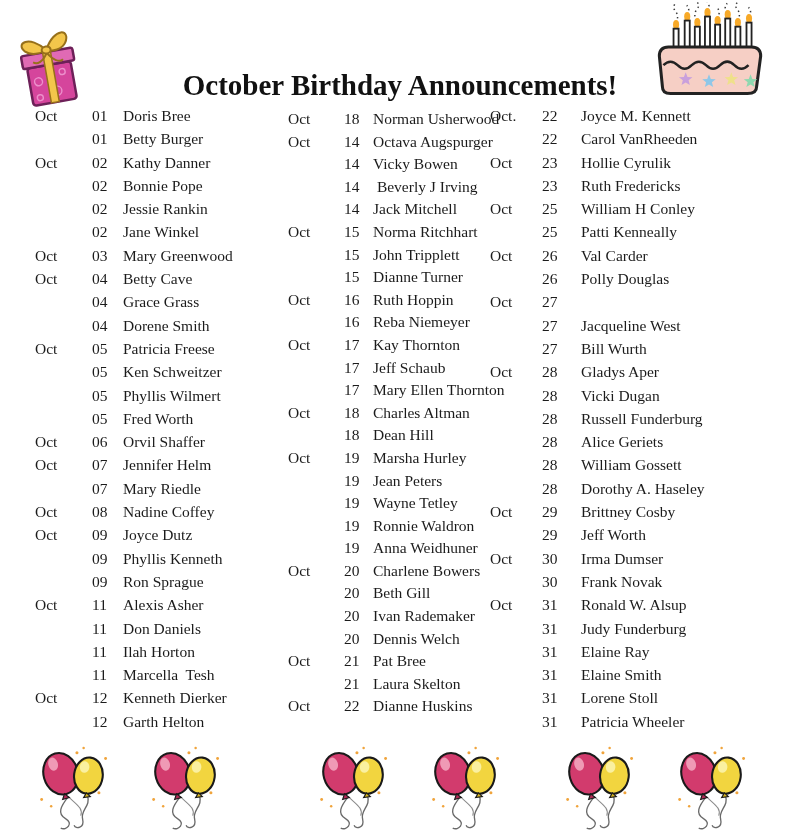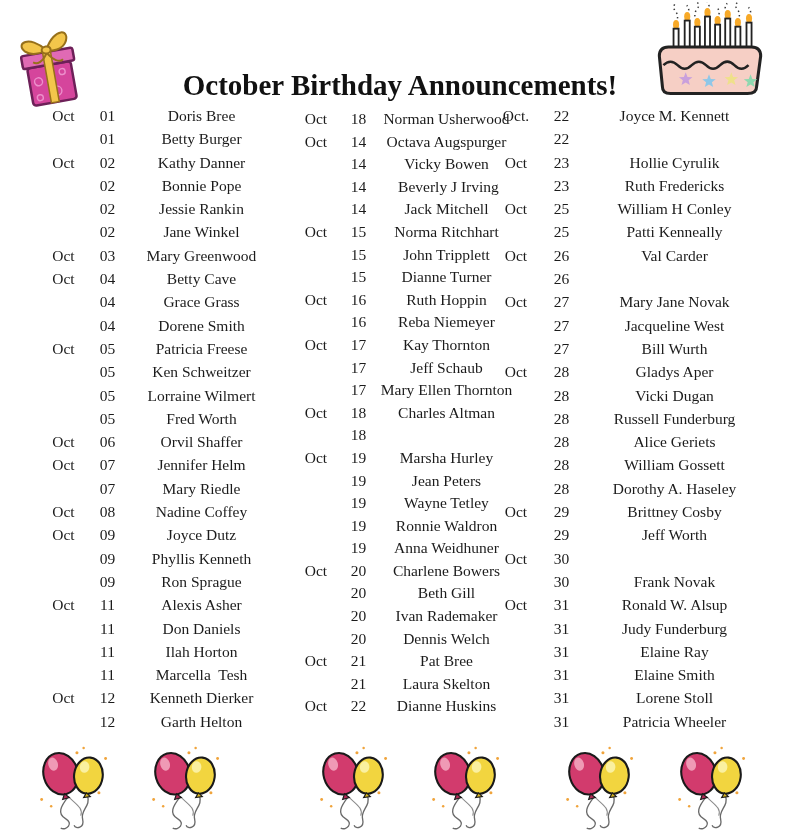--- a/index.html
+++ b/index.html
@@ -1,20 +1,20 @@
 <!DOCTYPE html>
 <html><head>
 <meta charset="utf-8">
 <style>
   html,body{margin:0;padding:0;background:#ffffff;}
   .page{position:relative;width:800px;height:838px;background:#ffffff;overflow:hidden;
         font-family:"Liberation Serif", serif;color:#1b1b1b;}
   .title{position:absolute;top:50px;left:0;width:800px;text-align:center;
          font-size:29px;font-weight:bold;color:#111111;}
-  .col{position:absolute;font-size:15.5px;text-align:center;}
+  .col{position:absolute;font-size:15.5px;}
   .col .row{display:grid;}
   .row span{white-space:pre;overflow:hidden;}
   .col-a{left:35px;top:104px;width:245px;}
   .col-a .row{grid-template-columns:57px 31px 1fr;height:23.3px;line-height:23.3px;}
   .col-b{left:288px;top:108px;width:232px;}
   .col-b .row{grid-template-columns:56px 29px 1fr;height:22.6px;line-height:22.6px;}
   .col-c{left:490px;top:104px;width:278px;}
   .col-c .row{grid-template-columns:52px 39px 1fr;height:23.3px;line-height:23.3px;}
   .gift{position:absolute;left:6px;top:22px;width:84px;height:88px;}
   .cake{position:absolute;left:633px;top:2px;width:152px;height:102px;}
@@ -191,21 +191,21 @@
 
       <div class="row">
         <span></span>
         <span>05</span>
         <span>Ken Schweitzer</span>
       </div>
 
       <div class="row">
         <span></span>
         <span>05</span>
-        <span>Lorraine Wilmert</span>
+        <span>Phyllis Wilmert</span>
       </div>
 
       <div class="row">
         <span></span>
         <span>05</span>
         <span>Fred Worth</span>
       </div>
 
       <div class="row">
         <span>Oct</span>
@@ -368,20 +368,21 @@
 
       <div class="row">
         <span>Oct</span>
         <span>18</span>
         <span>Charles Altman</span>
       </div>
 
       <div class="row">
         <span></span>
         <span>18</span>
+        <span>Dean Hill</span>
       </div>
 
       <div class="row">
         <span>Oct</span>
         <span>19</span>
         <span>Marsha Hurley</span>
       </div>
 
       <div class="row">
         <span></span>
@@ -454,20 +455,21 @@
 
       <div class="row">
         <span>Oct.</span>
         <span>22</span>
         <span>Joyce M. Kennett</span>
       </div>
 
       <div class="row">
         <span></span>
         <span>22</span>
+        <span>Carol VanRheeden</span>
       </div>
 
       <div class="row">
         <span>Oct</span>
         <span>23</span>
         <span>Hollie Cyrulik</span>
       </div>
 
       <div class="row">
         <span></span>
@@ -489,26 +491,26 @@
 
       <div class="row">
         <span>Oct</span>
         <span>26</span>
         <span>Val Carder</span>
       </div>
 
       <div class="row">
         <span></span>
         <span>26</span>
+        <span>Polly Douglas</span>
       </div>
 
       <div class="row">
         <span>Oct</span>
         <span>27</span>
-        <span>Mary Jane Novak</span>
       </div>
 
       <div class="row">
         <span></span>
         <span>27</span>
         <span>Jacqueline West</span>
       </div>
 
       <div class="row">
         <span></span>
@@ -560,20 +562,21 @@
 
       <div class="row">
         <span></span>
         <span>29</span>
         <span>Jeff Worth</span>
       </div>
 
       <div class="row">
         <span>Oct</span>
         <span>30</span>
+        <span>Irma Dumser</span>
       </div>
 
       <div class="row">
         <span></span>
         <span>30</span>
         <span>Frank Novak</span>
       </div>
 
       <div class="row">
         <span>Oct</span>

